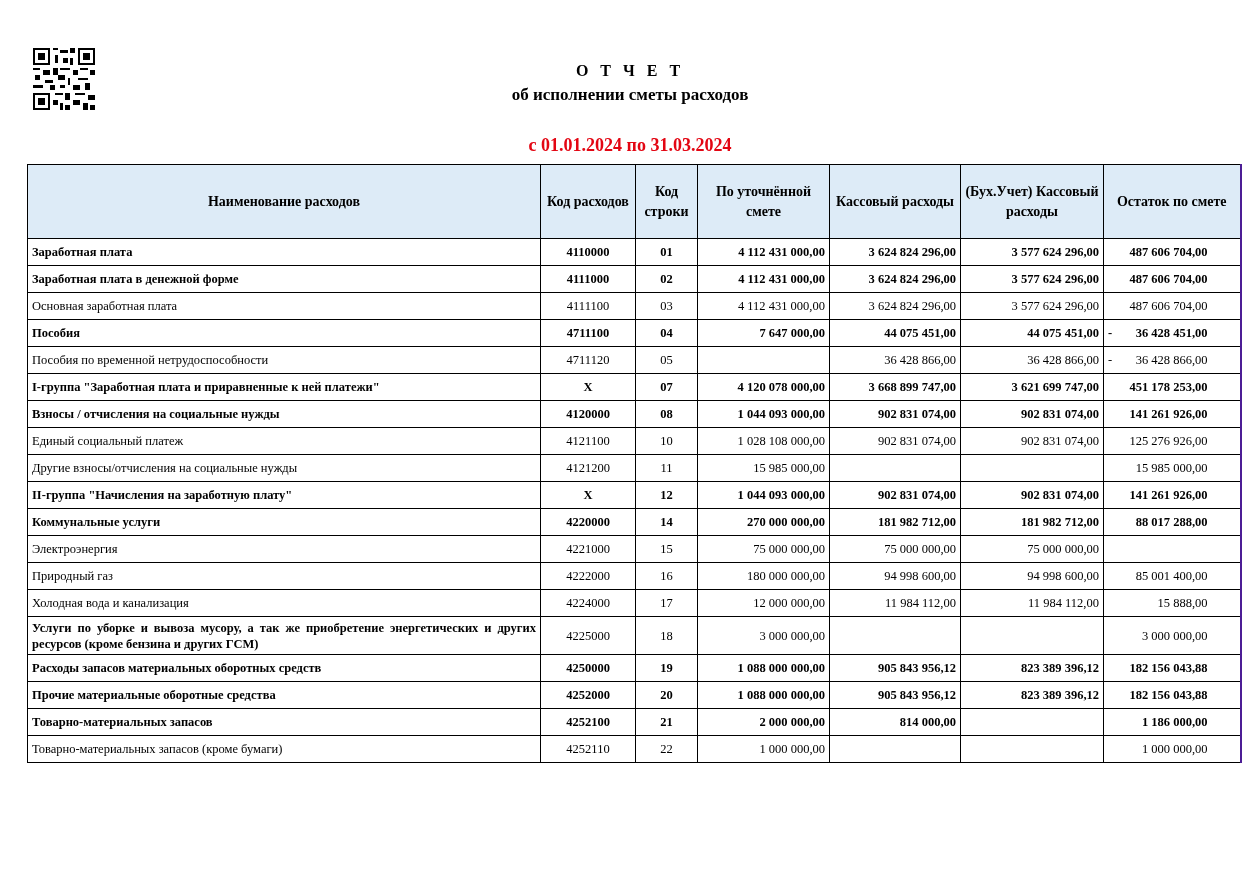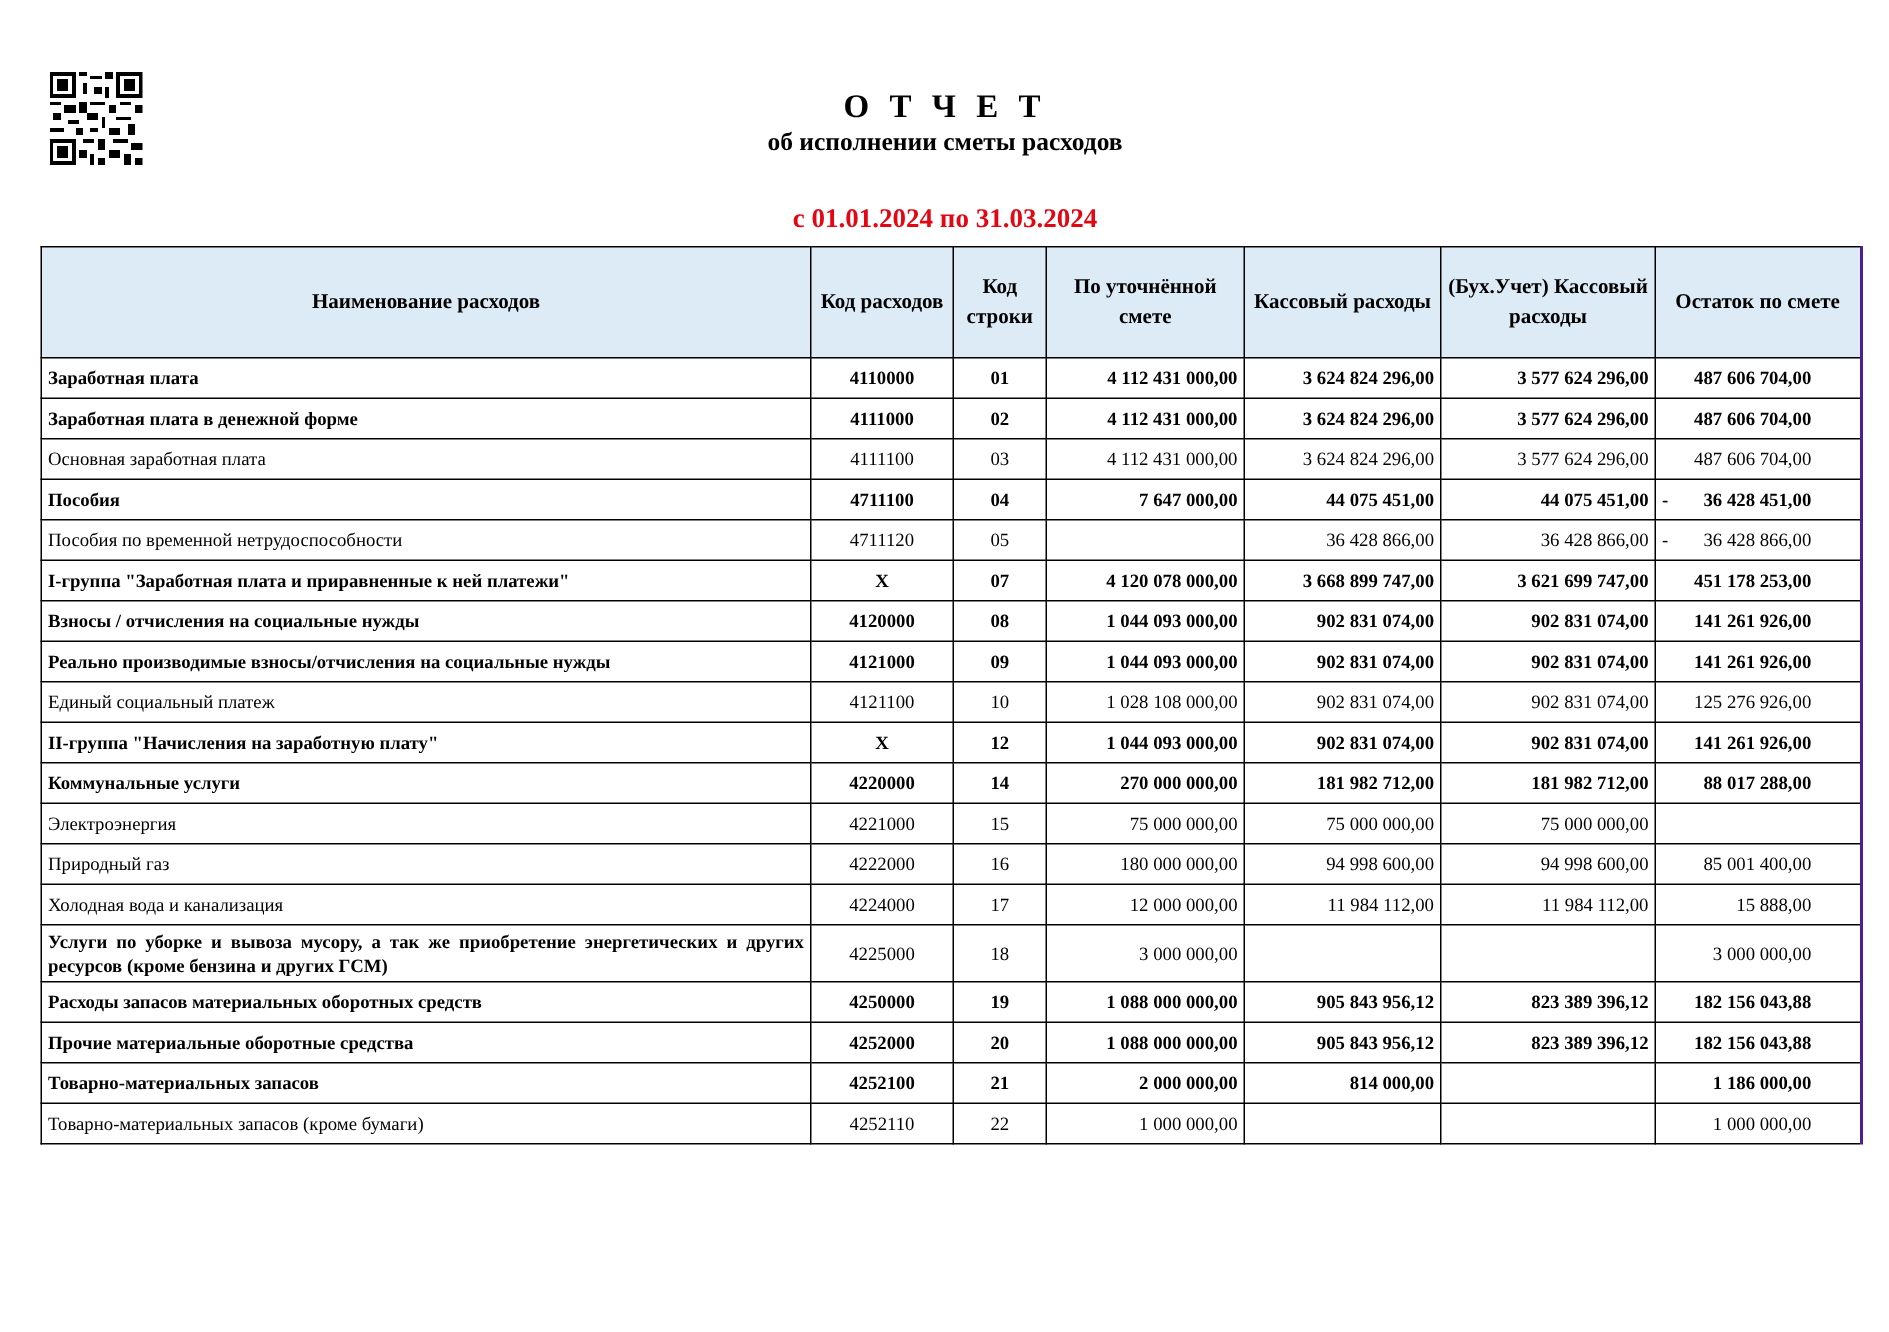--- a/index.html
+++ b/index.html
@@ -1,20 +1,20 @@
 <!DOCTYPE html>
 <html><head>
 <meta charset="utf-8">
 <style>
   html, body { margin: 0; padding: 0; background: #ffffff; }
   body { width: 1259px; height: 888px; position: relative; overflow: hidden;
          font-family: "Liberation Serif", "DejaVu Serif", serif; color: #000; }
   .qr { position: absolute; left: 33px; top: 48px; width: 62px; height: 62px; }
   .title-block { position: absolute; left: 330px; width: 600px; top: 60px; text-align: center; }
-  .title { font-weight: bold; font-size: 22px; letter-spacing: 4px; margin: 0; line-height: 22px; }
+  .title { font-weight: bold; font-size: 16px; letter-spacing: 4px; margin: 0; line-height: 22px; }
   .subtitle { font-weight: bold; font-size: 17px; margin: 2px 0 0 0; line-height: 22px; }
   .period { font-weight: bold; font-size: 18px; color: #e30613; margin: 28px 0 0 0; line-height: 22px; }
   table.report { position: absolute; left: 27px; top: 164px; border-collapse: collapse; table-layout: fixed; width: 1213px; }
   table.report th, table.report td { border: 1px solid #000; padding: 0 4px; font-size: 12.5px; }
   table.report th { background: #ddebf7; font-weight: bold; font-size: 14px; text-align: center; height: 73px; line-height: 20px; }
   table.report td { height: 26px; }
   table.report tr.tall td { height: 37px; line-height: 16px; }
   td.name { text-align: left; }
   td.code, td.line { text-align: center; }
   td.num { text-align: right; padding-right: 20px; }
@@ -159,37 +159,37 @@
       </tr>
       <tr class="bold">
         <td class="name">Взносы / отчисления на социальные нужды</td>
         <td class="code">4120000</td>
         <td class="line">08</td>
         <td class="num">1 044 093 000,00</td>
         <td class="num">902 831 074,00</td>
         <td class="num">902 831 074,00</td>
         <td class="num last">141 261 926,00</td>
       </tr>
-      <tr class="bold">
-        <td class="name">Реально производимые взносы/отчисления на социальные нужды</td>
-        <td class="code">4121000</td>
-        <td class="line">09</td>
-        <td class="num">1 044 093 000,00</td>
-        <td class="num">902 831 074,00</td>
-        <td class="num">902 831 074,00</td>
-        <td class="num last">141 261 926,00</td>
-      </tr>
       <tr>
         <td class="name">Единый социальный платеж</td>
         <td class="code">4121100</td>
         <td class="line">10</td>
         <td class="num">1 028 108 000,00</td>
         <td class="num">902 831 074,00</td>
         <td class="num">902 831 074,00</td>
         <td class="num last">125 276 926,00</td>
+      </tr>
+      <tr>
+        <td class="name">Другие взносы/отчисления на социальные нужды</td>
+        <td class="code">4121200</td>
+        <td class="line">11</td>
+        <td class="num">15 985 000,00</td>
+        <td class="num"></td>
+        <td class="num"></td>
+        <td class="num last">15 985 000,00</td>
       </tr>
       <tr class="bold">
         <td class="name">II-группа "Начисления на заработную плату"</td>
         <td class="code">X</td>
         <td class="line">12</td>
         <td class="num">1 044 093 000,00</td>
         <td class="num">902 831 074,00</td>
         <td class="num">902 831 074,00</td>
         <td class="num last">141 261 926,00</td>
       </tr>

